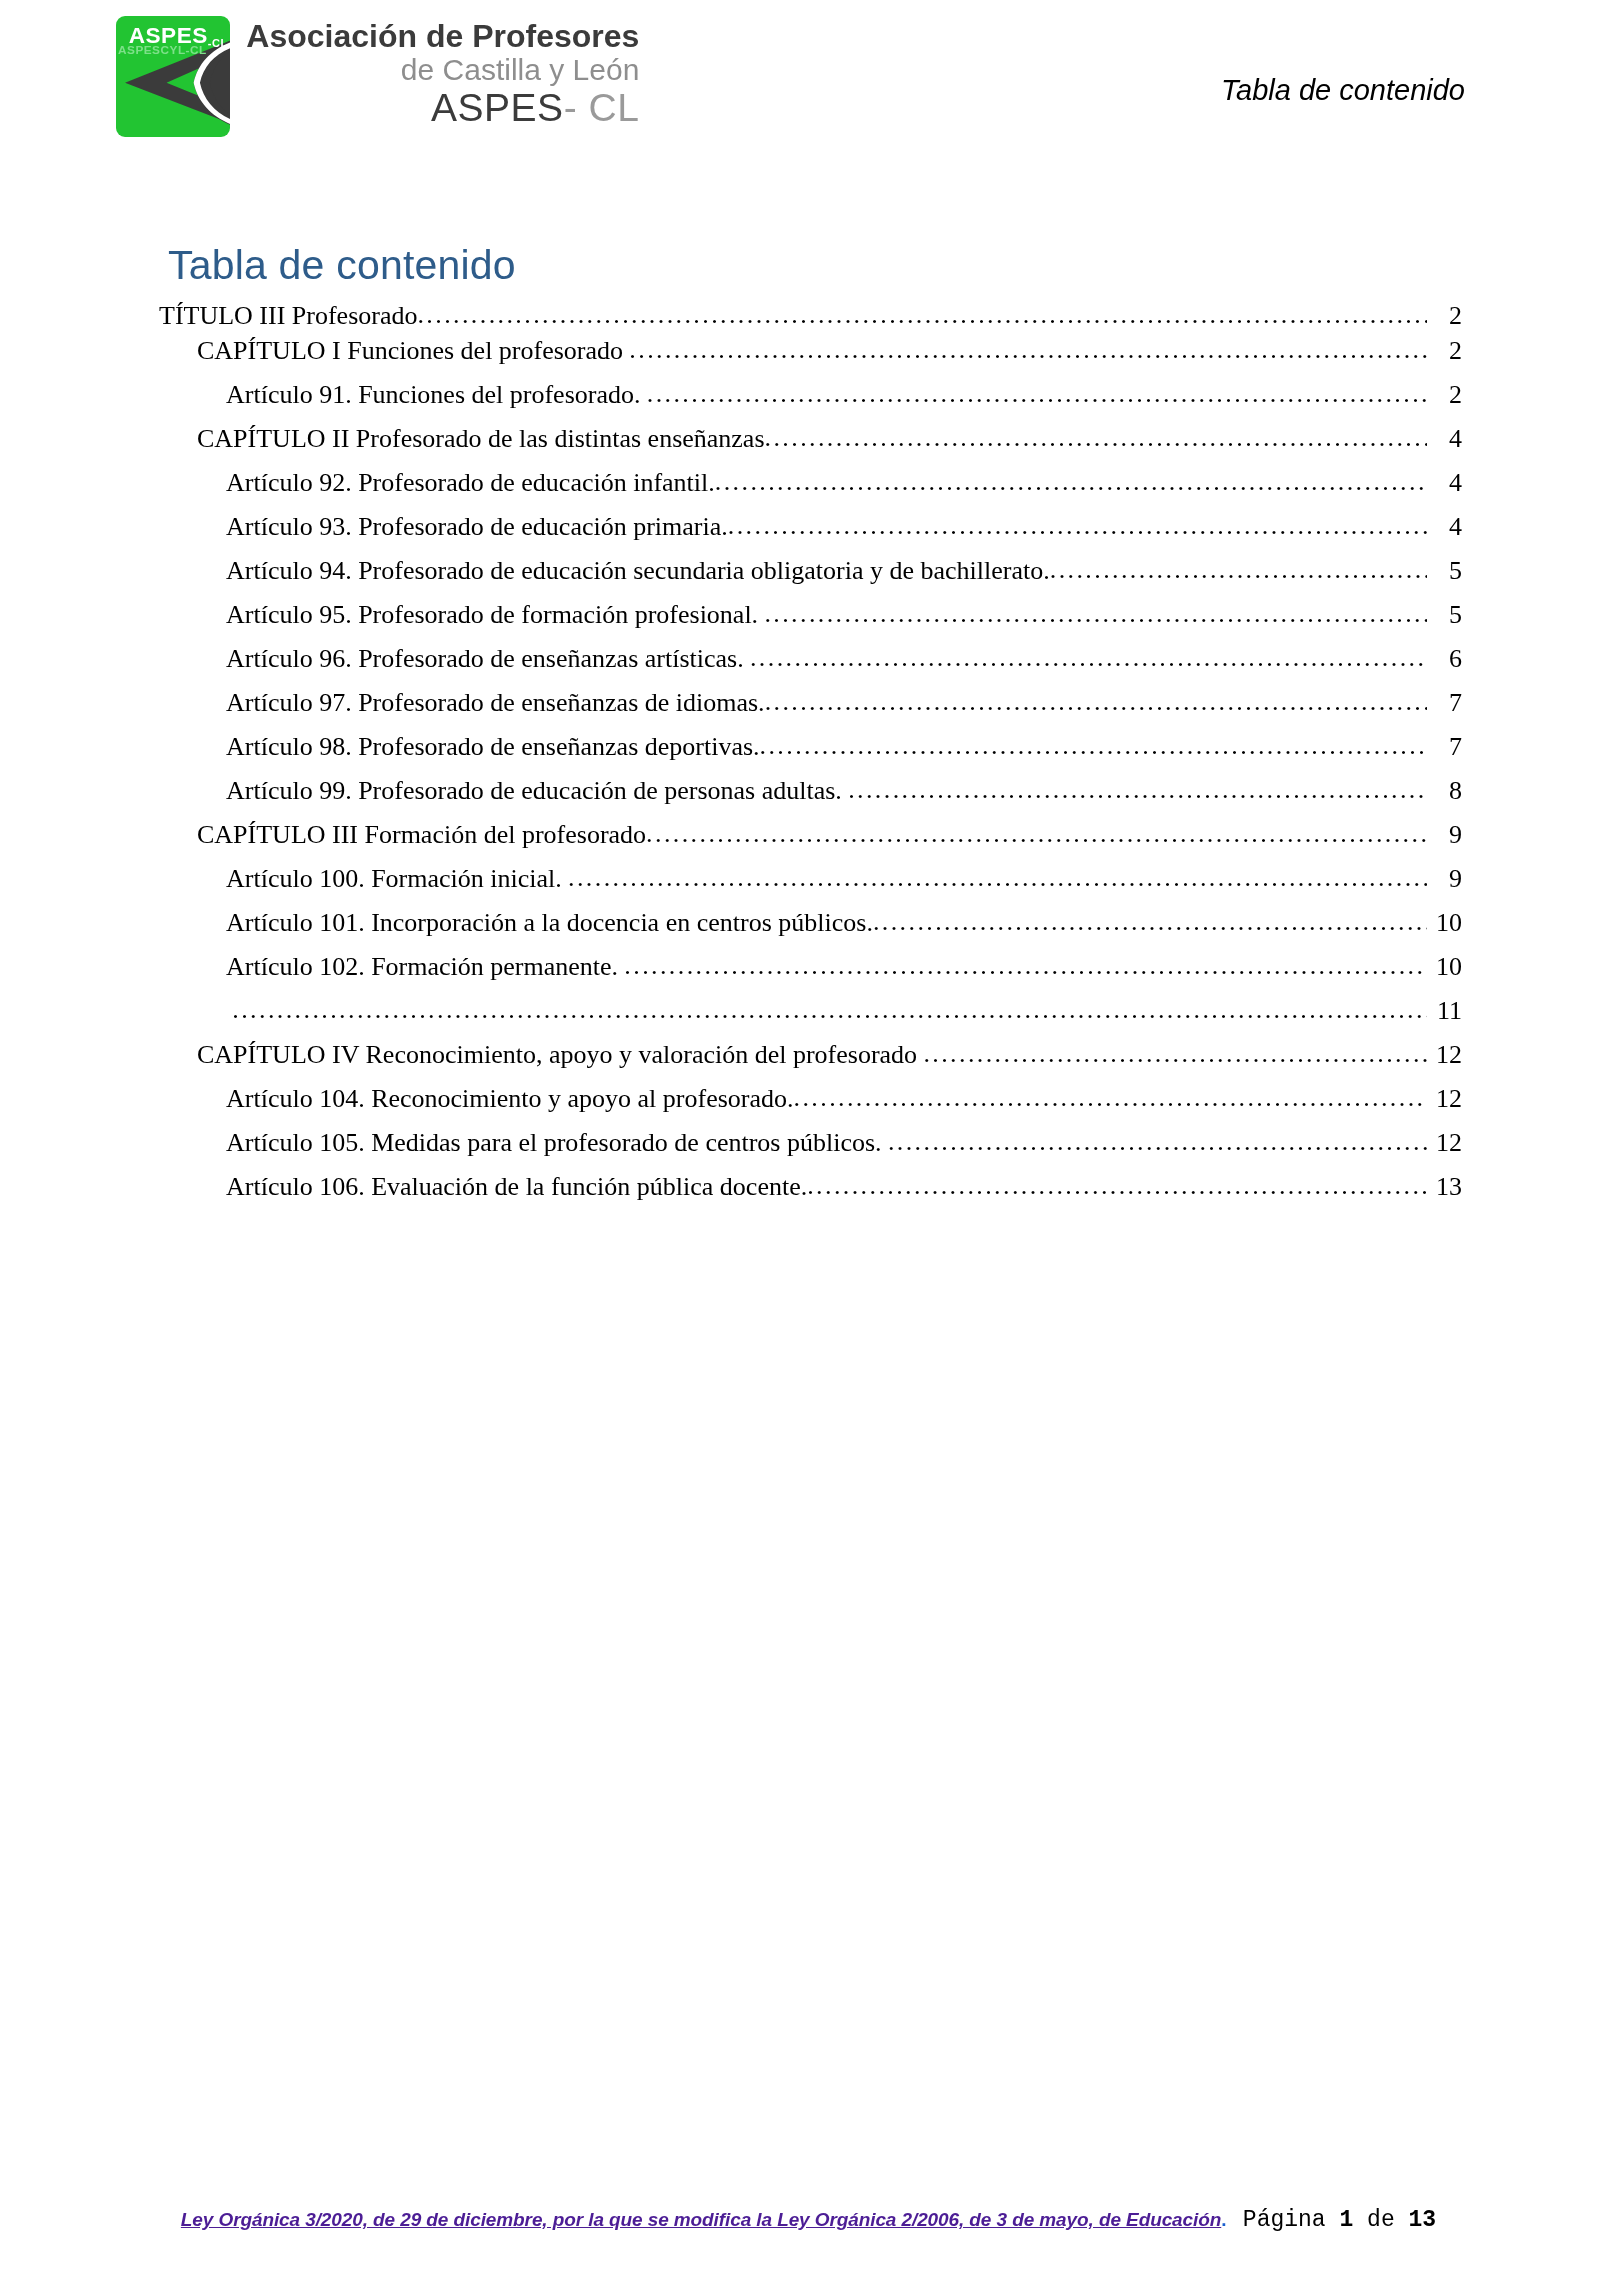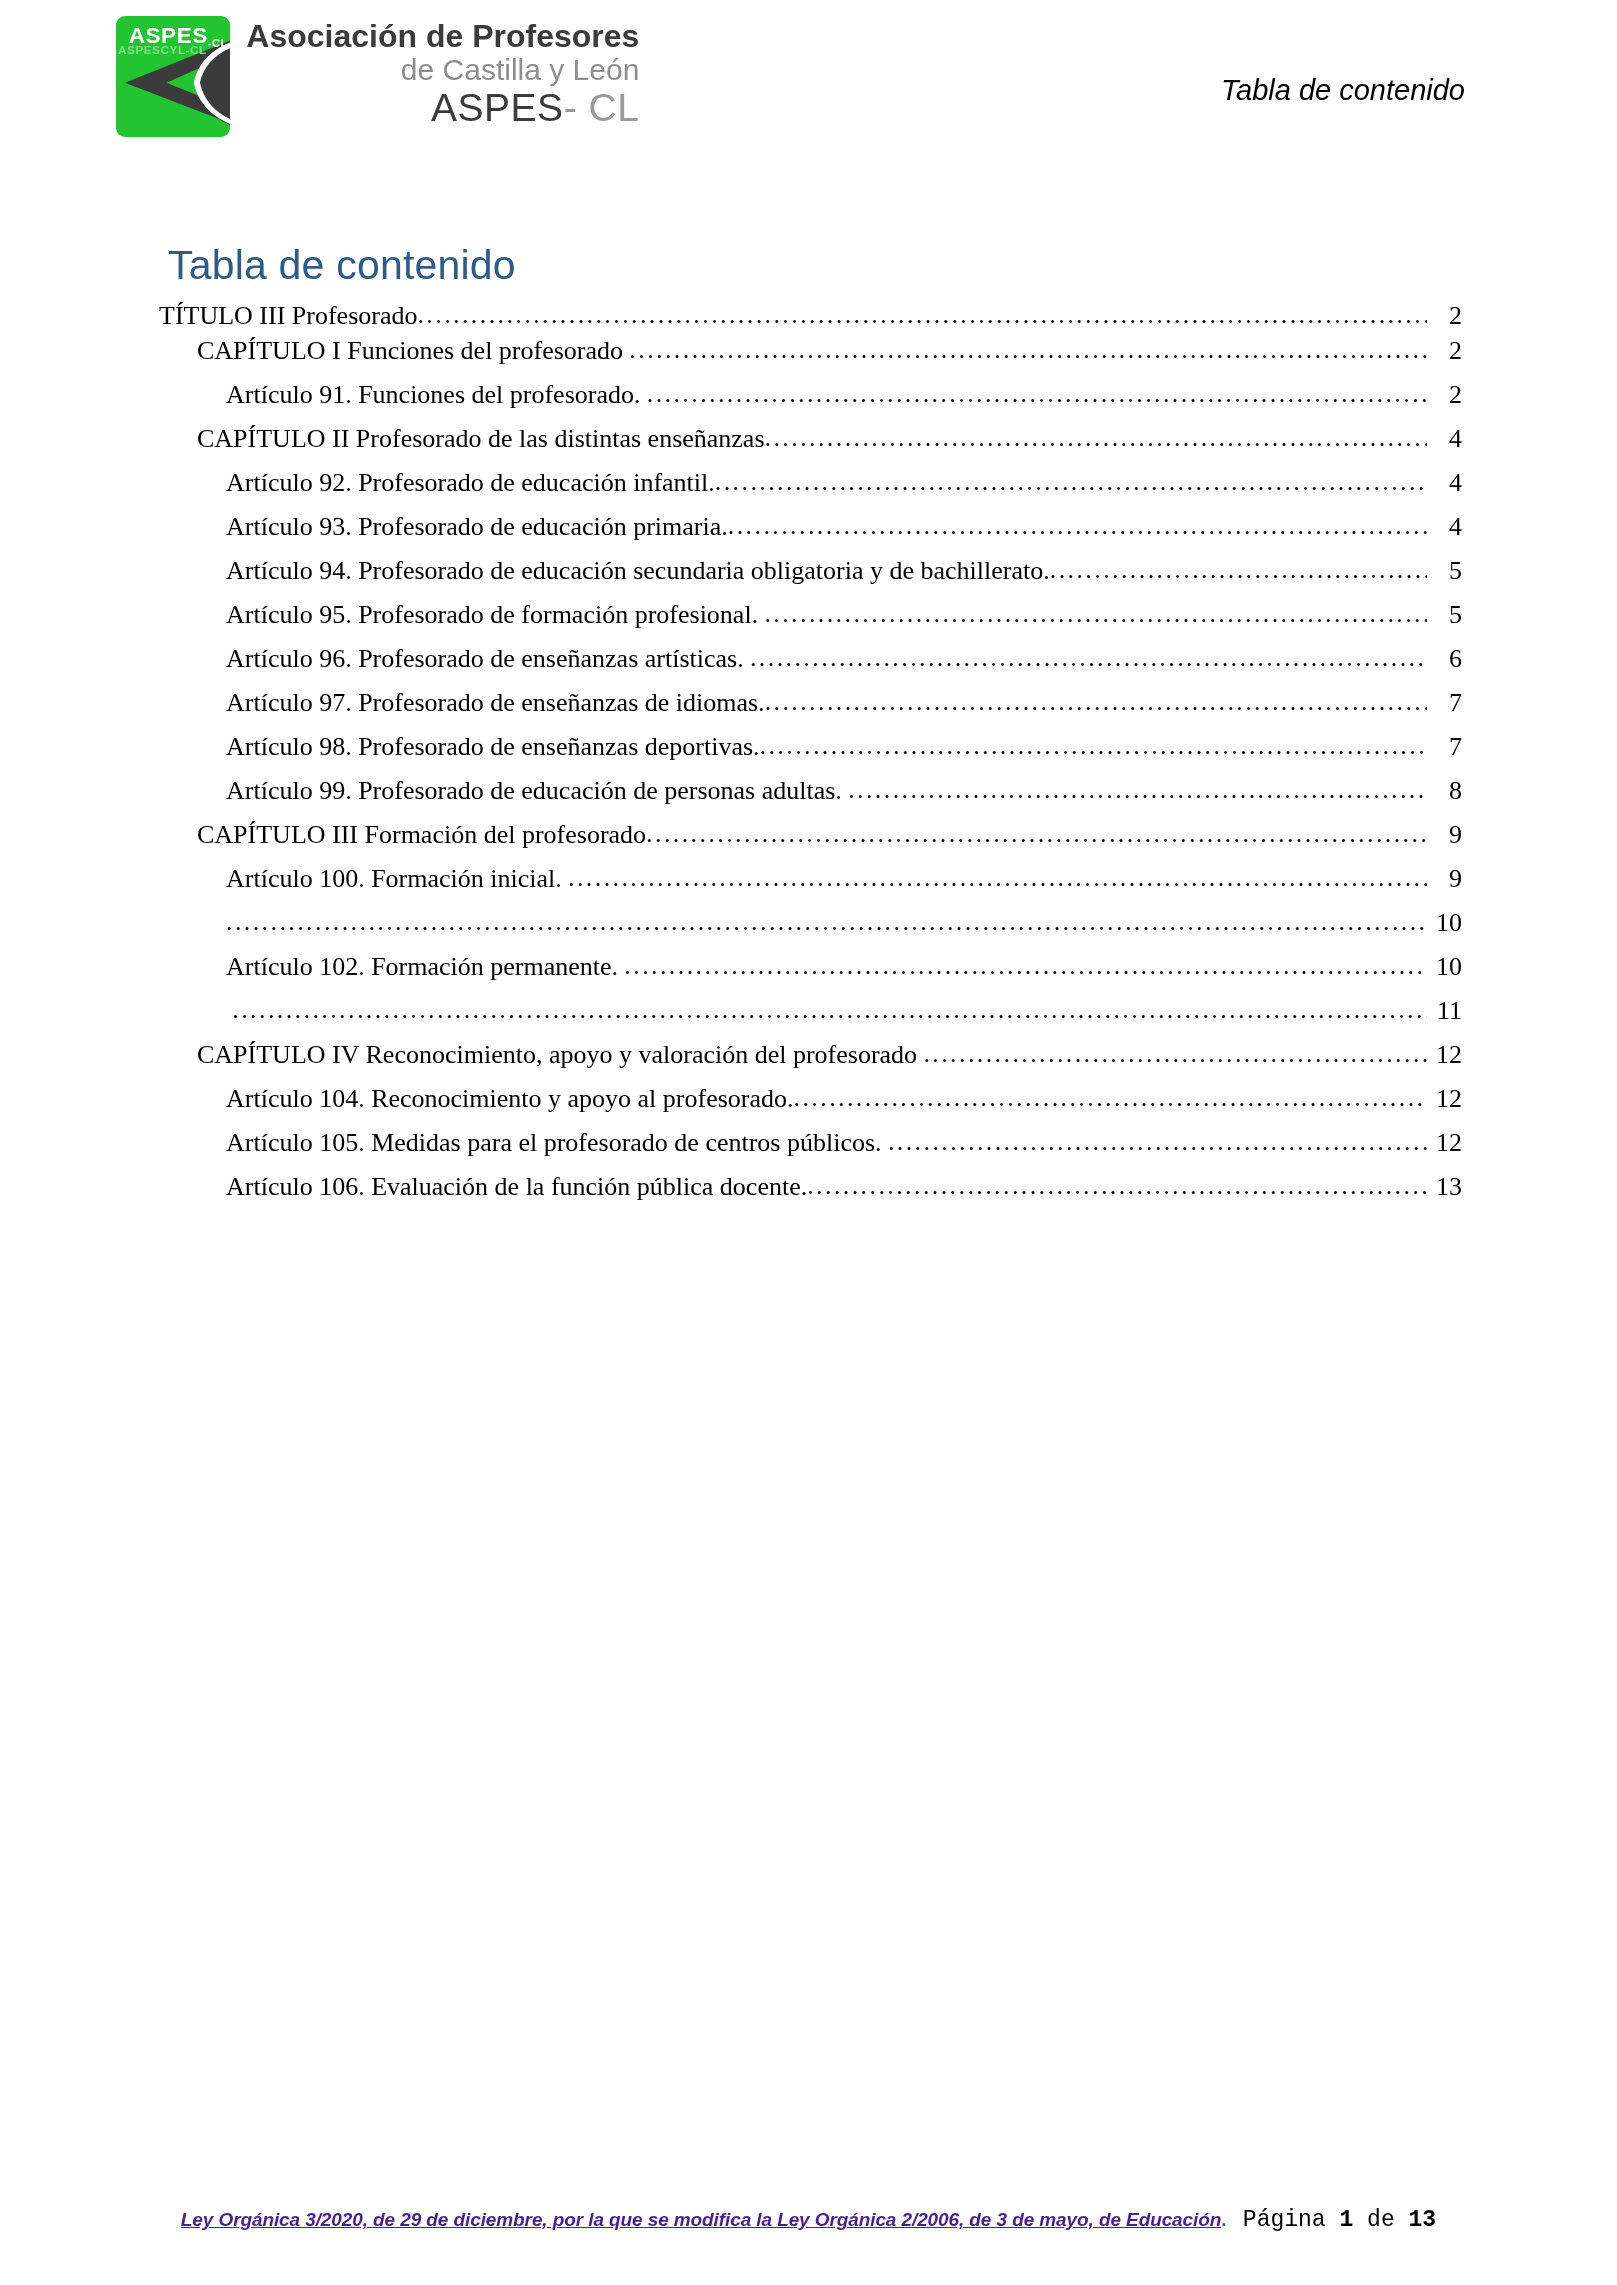--- a/index.html
+++ b/index.html
@@ -307,20 +307,21 @@
       <span class="toc-label">CAPÍTULO III Formación del profesorado</span>
       <span class="toc-leader">.......................................................................................................................................................................................................</span>
       <span class="toc-page">9</span>
     </div>
     <div class="toc-row lvl3">
       <span class="toc-label">Artículo 100.  Formación inicial.</span>
       <span class="toc-leader gap">.......................................................................................................................................................................................................</span>
       <span class="toc-page">9</span>
     </div>
     <div class="toc-row lvl3">
+      <span class="toc-label">Artículo 101.  Incorporación a la docencia en centros públicos.</span>
       <span class="toc-leader">.......................................................................................................................................................................................................</span>
       <span class="toc-page">10</span>
     </div>
     <div class="toc-row lvl3">
       <span class="toc-label">Artículo 102.  Formación permanente.</span>
       <span class="toc-leader gap">.......................................................................................................................................................................................................</span>
       <span class="toc-page">10</span>
     </div>
     <div class="toc-row lvl3">
       <span class="toc-leader gap">.......................................................................................................................................................................................................</span>

